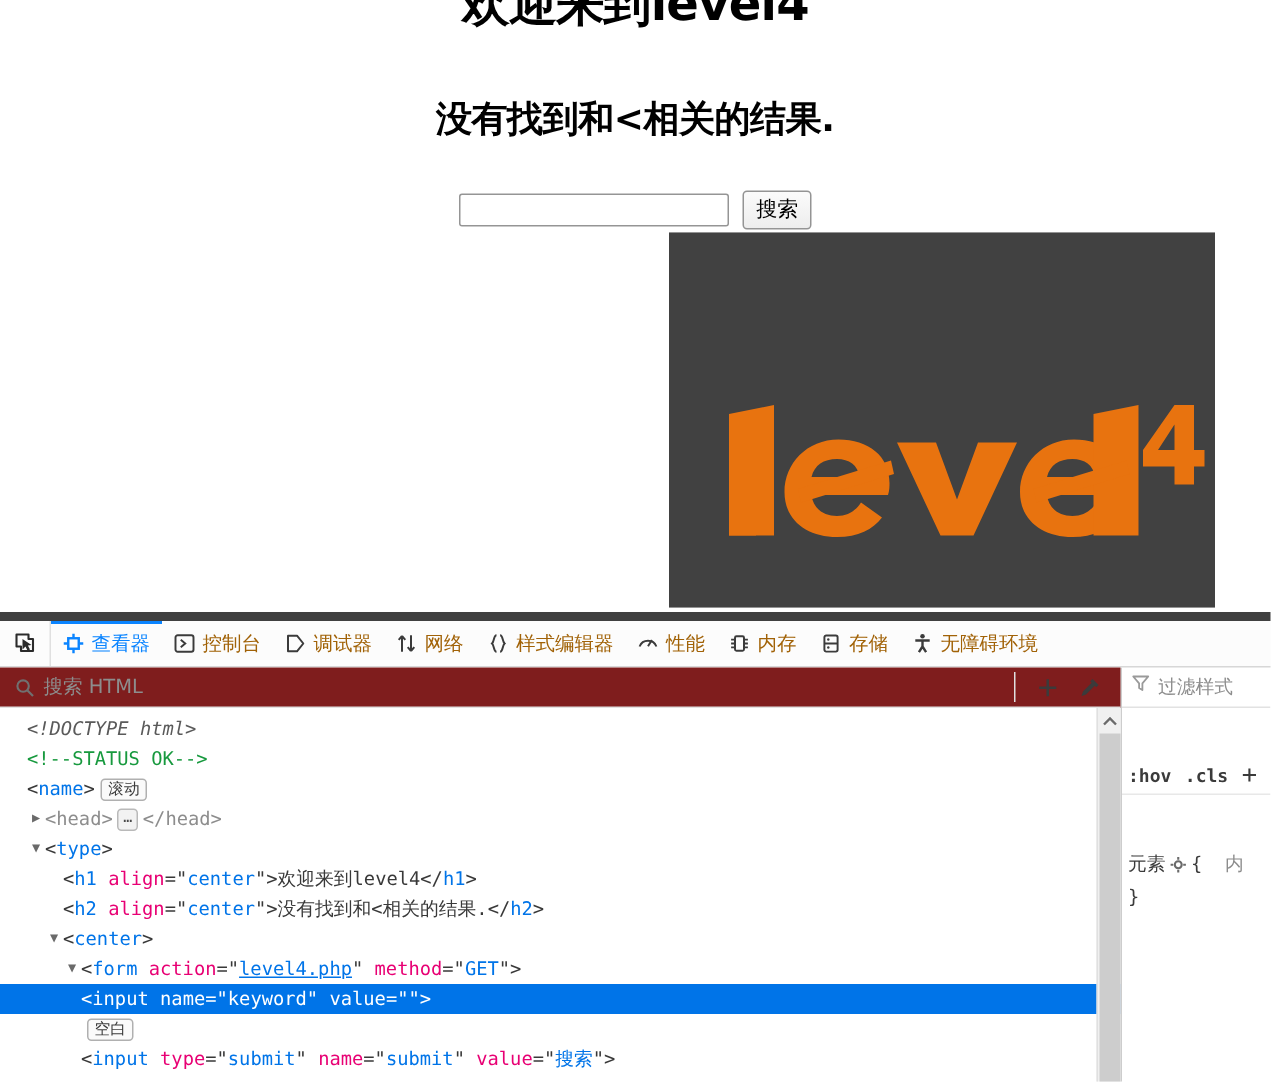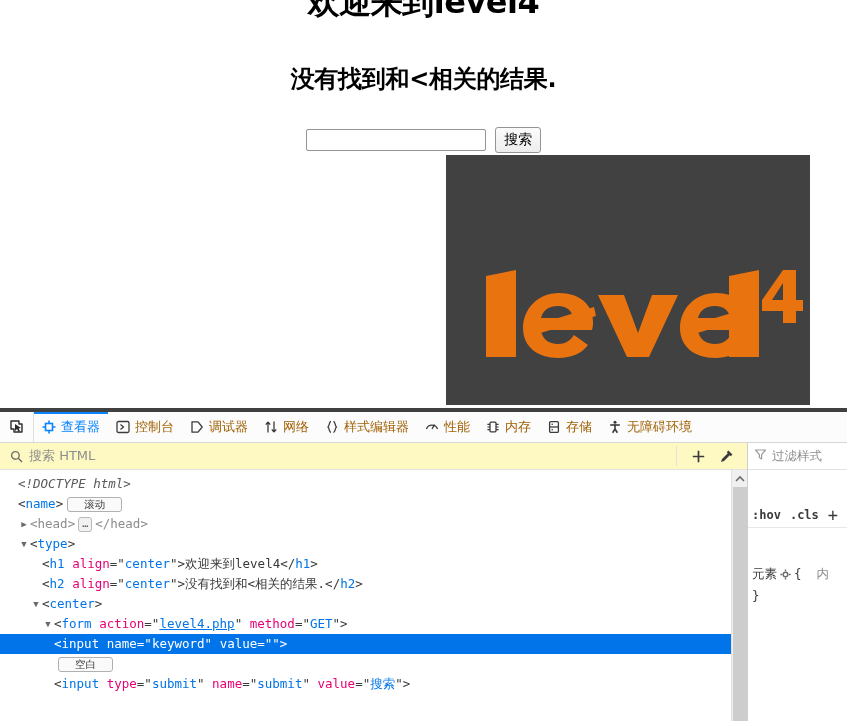--- a/index.html
+++ b/index.html
@@ -88,21 +88,21 @@
     overflow: hidden;
   }
   .logo-svg { position: absolute; left: 0; top: 0; }
 
   
   #devtools {
     position: absolute;
     left: 0; top: 408px;
     width: 847px; height: 313px;
     background: #fff;
-    border-top: 4px solid #404040;
+    border-top: 6px solid #404040;
     display: flex;
     flex-direction: column;
   }
   .dt-toolbar {
     height: 31px;
     min-height: 31px;
     display: flex;
     align-items: stretch;
     background: #fcfcfc;
     border-bottom: 1px solid #d7d7d7;
@@ -151,21 +151,21 @@
     background: #fff;
     position: relative;
   }
   .dom-search {
     height: 27px;
     min-height: 27px;
     display: flex;
     align-items: center;
     border-bottom: 1px solid #e2e2e2;
     padding: 0 4px;
-    background: #fef9c3;
+    background: #7f1d1d;
     position: relative;
   }
   .dom-search .mag { margin: 0 6px 0 6px; display: flex; }
   .dom-search .ph {
     font-size: 13px;
     color: #8d8d8d;
     font-family: "DejaVu Sans", "Liberation Sans", sans-serif;
   }
   .dom-search .tools {
     margin-left: auto;
@@ -222,21 +222,21 @@
   .comment { color: #17993e; }
   .txt  { color: #393939; }
   .link { color: #0074e8; text-decoration: underline; }
   .badge {
     display: inline-block;
     border: 1px solid #b0b0b0;
     border-radius: 3px;
     background: #fafafa;
     font-size: 10.5px;
     line-height: 13px;
-    padding: 0 16px;
+    padding: 0 4px;
     margin: 0 4px;
     color: #3b3b3b;
     font-family: "DejaVu Sans", "Liberation Sans", sans-serif;
     cursor: pointer;
   }
   .ellip {
     display: inline-block;
     border: 1px solid #b9b9b9;
     border-radius: 3px;
     background: #f2f2f2;
@@ -486,20 +486,23 @@
           </span>
         </span>
       </div>
 
       <div class="dom-tree">
 
         <div class="node ind0">
           <span class="doctype">&lt;!DOCTYPE html&gt;</span>
         </div>
 
+        <div class="node ind0">
+          <span class="comment">&lt;!--STATUS OK--&gt;</span>
+        </div>
 
         <div class="node ind0">
           <span class="punc">&lt;</span>
             <span class="tag">name</span>
             <span class="punc">&gt;</span>
           <span class="badge">滚动</span>
         </div>
 
         <div class="node ind0">
           <span class="tw">▶</span>

